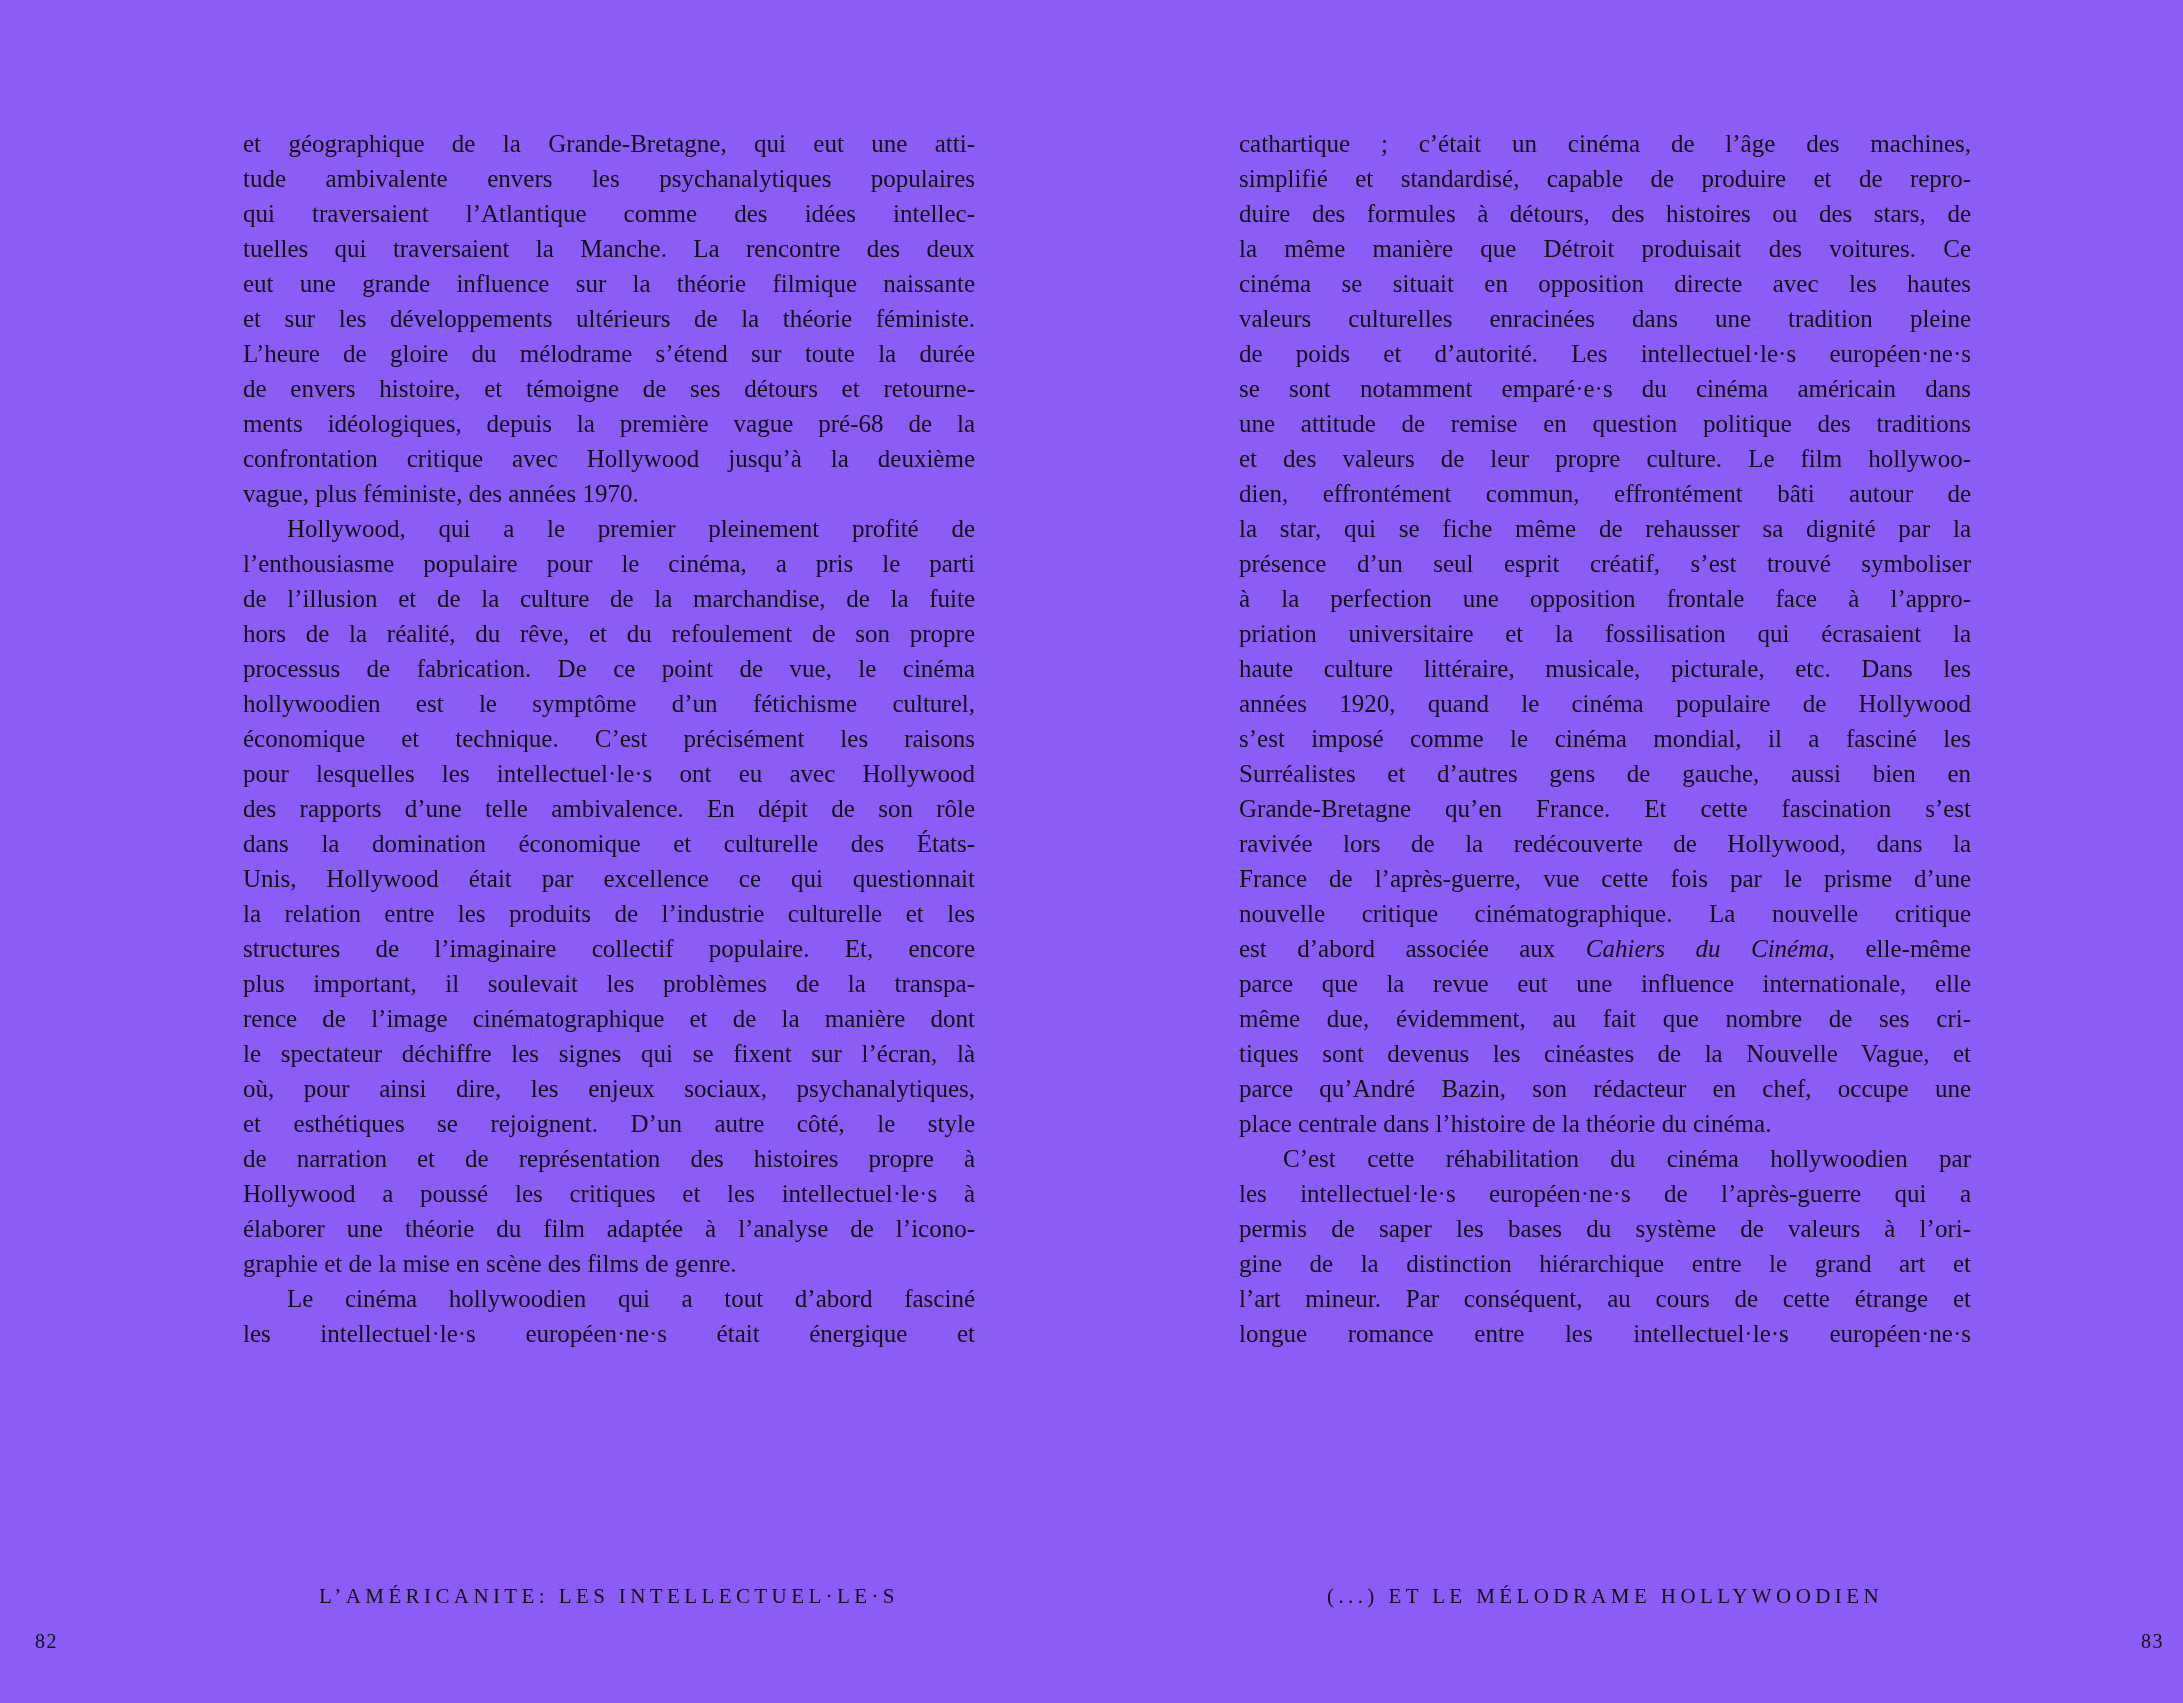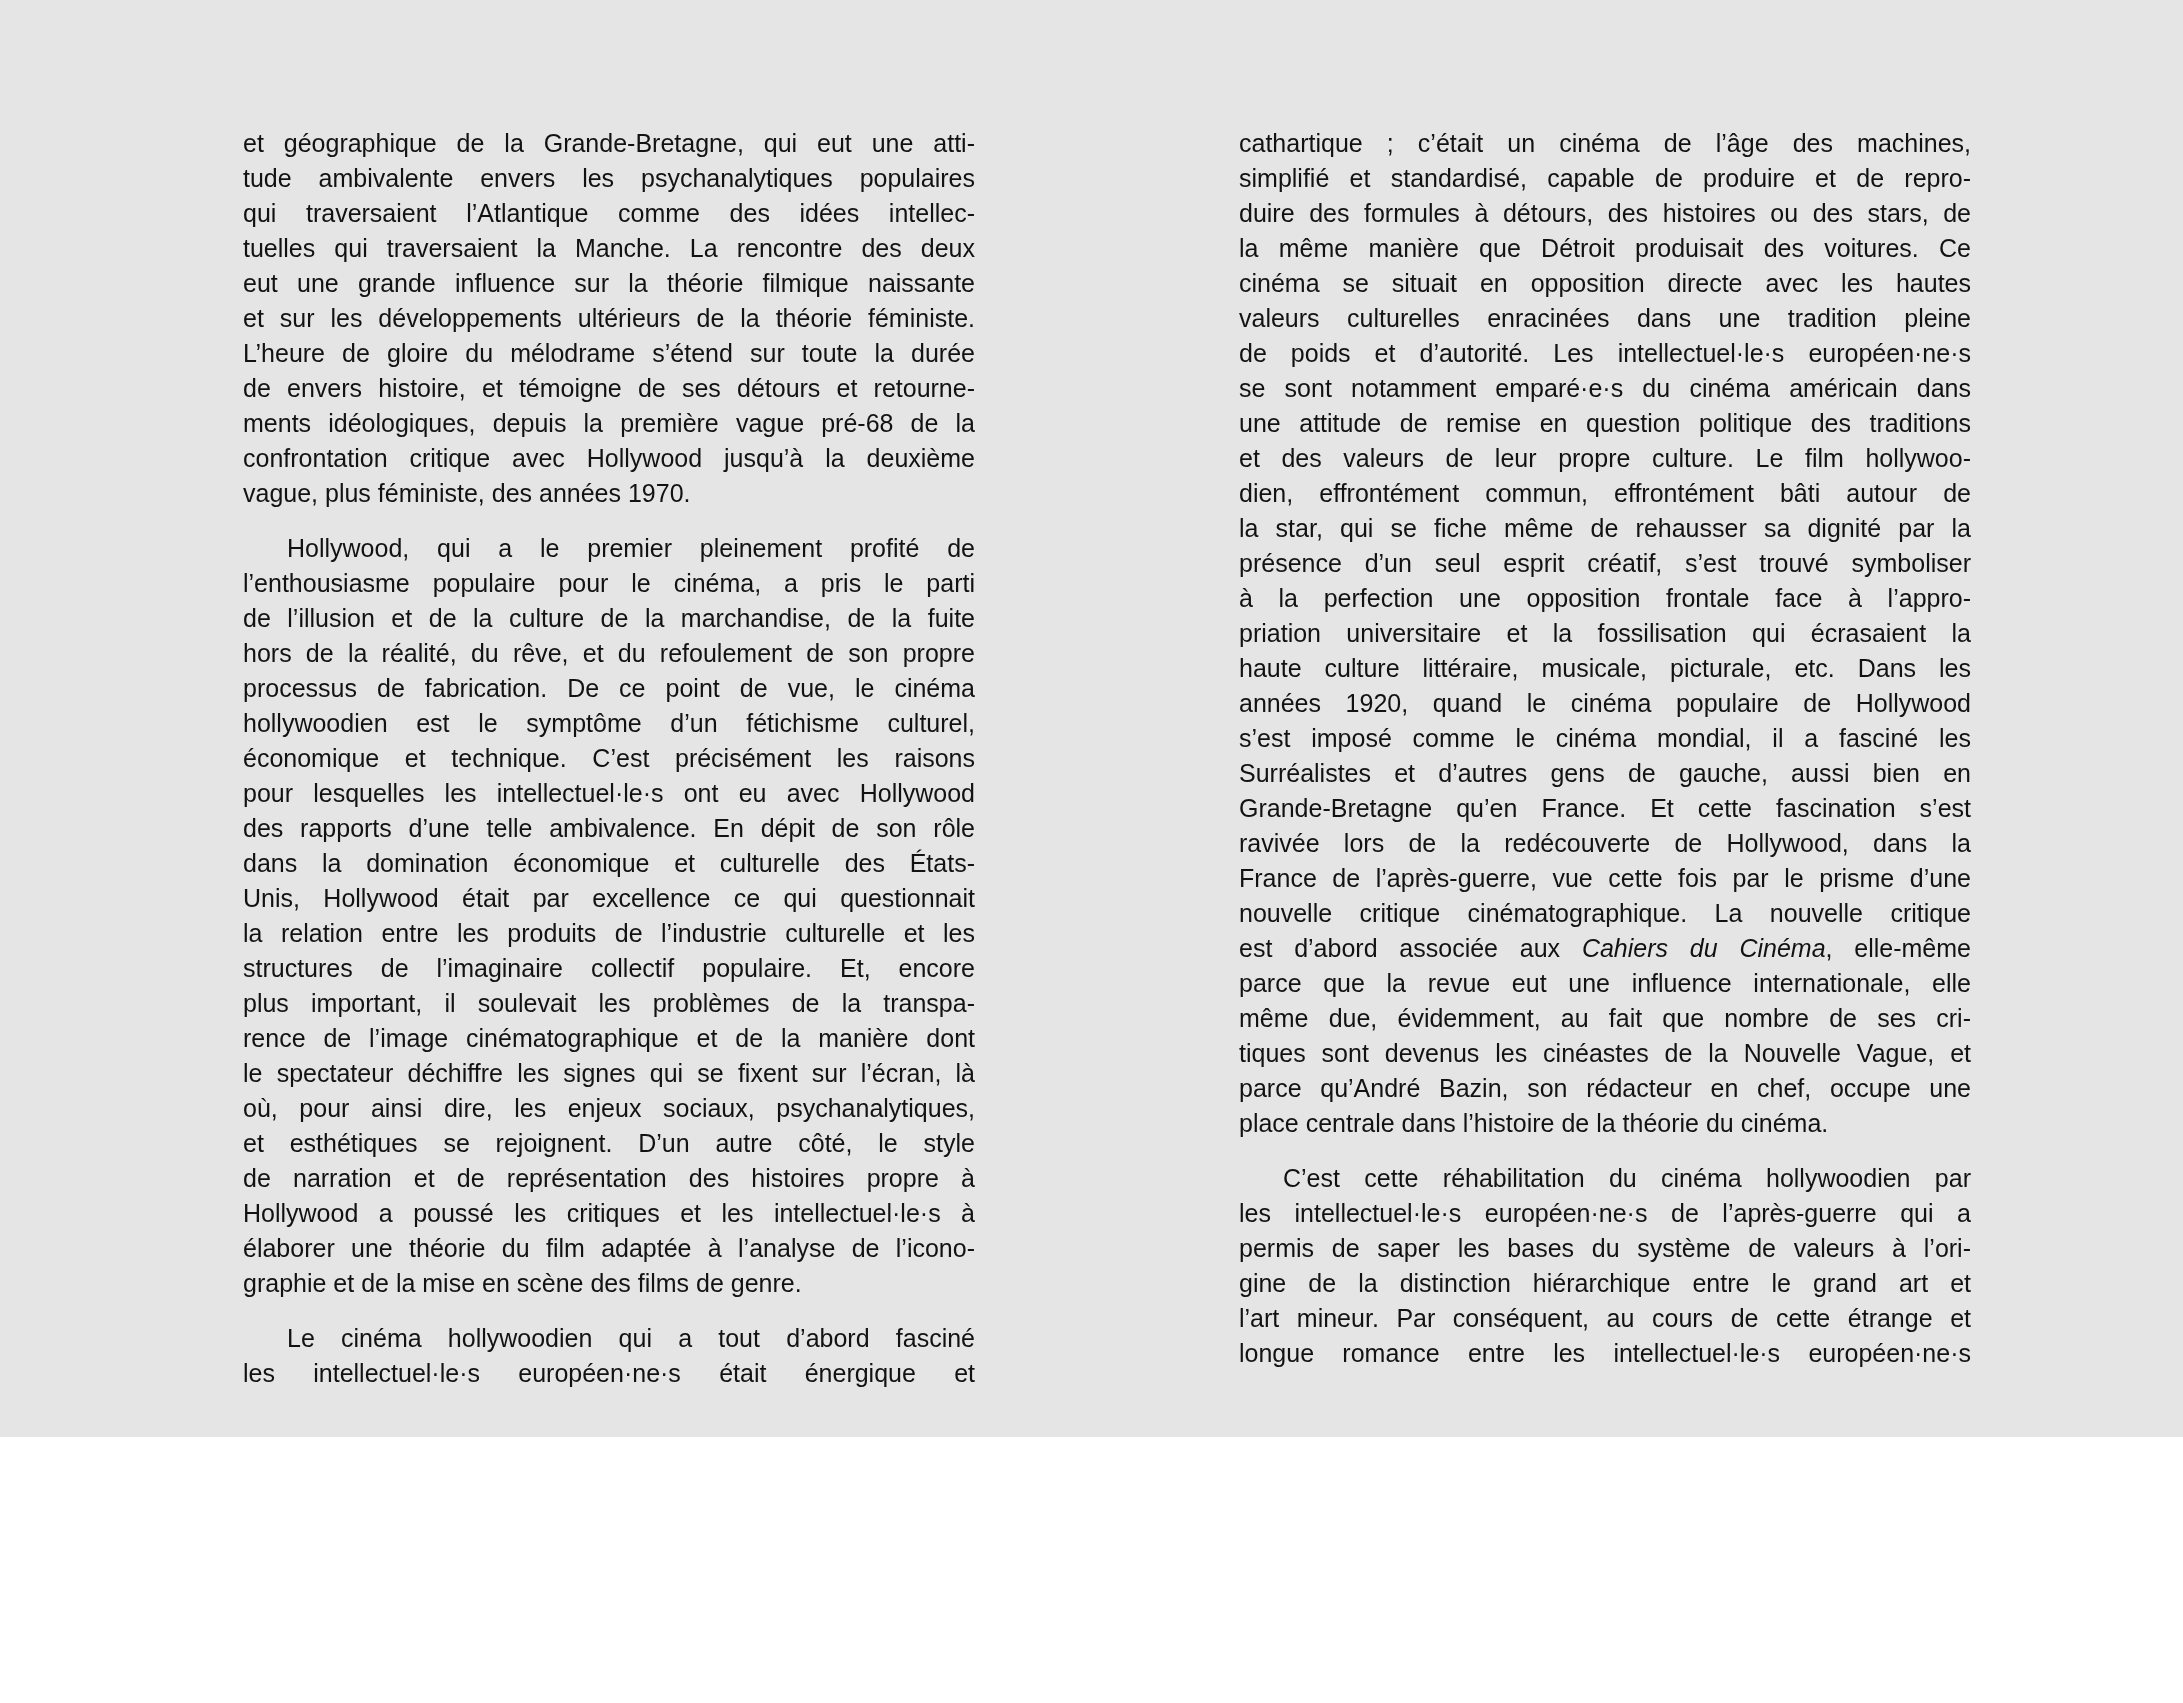--- a/index.html
+++ b/index.html
@@ -1,39 +1,39 @@
 <!DOCTYPE html>
 <html style="font-size:12px"><head>
 <meta charset="utf-8">
 <style>
   html, body { margin: 0; padding: 0; background: #ffffff; }
   .spread {
     position: relative;
     width: 2183px;
-    height: 1437px;
-    background: #e5e5e5;
+    height: 1703px;
+    background: #8b5cf6;
     color: #121212;
-    font-family: Liberation Sans, sans-serif;
+    font-family: Liberation Serif, serif;
     overflow: hidden;
   }
   .text-col {
     position: absolute;
     top: 126px;
     width: 732px;
     font-size: 25px;
     line-height: 35px;
   }
   .text-col.left  { left: 243px; }
   .text-col.right { left: 1239px; }
   .line {
     text-align: justify;
     text-align-last: justify;
   }
   .line.para-end { text-align-last: left; }
-  .line.indent   { text-indent: 44px; margin-top: 20px; }
+  .line.indent   { text-indent: 44px; }
   .footer-item { position: absolute; white-space: nowrap; }
   .pagenum {
     top: 1630px;
     font-size: 20px;
     letter-spacing: 1.5px;
   }
   .pagenum.left  { left: 35px; }
   .pagenum.right { right: 19px; }
   .runtitle {
     top: 1584px;

